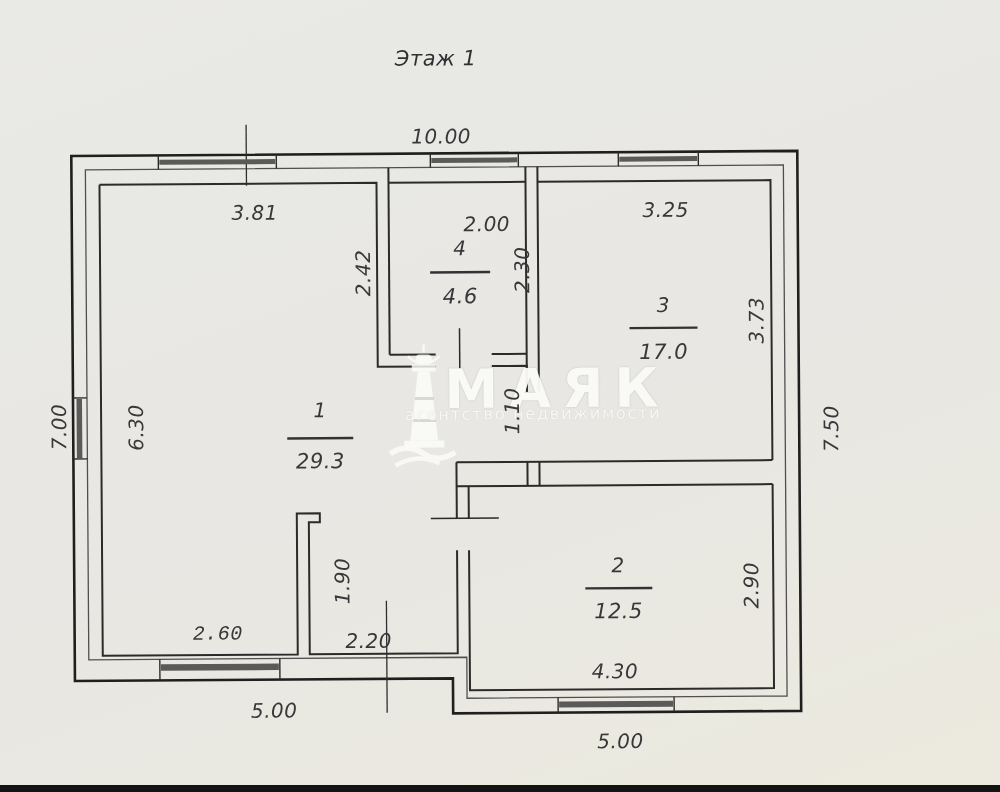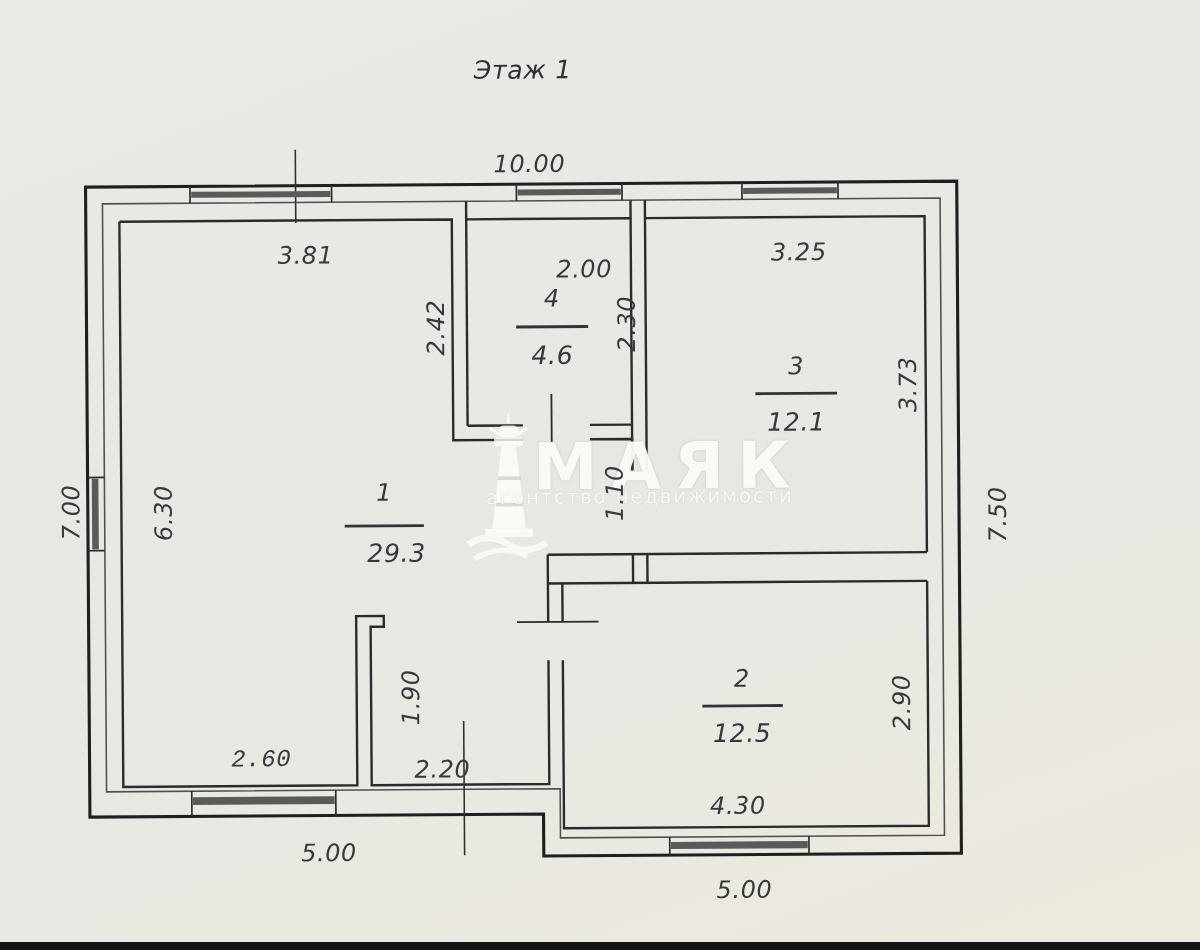--- a/index.html
+++ b/index.html
@@ -140,23 +140,23 @@
     <div class="lbl rot" style="left:512px;top:411px;">1.10</div>
     <div class="lbl rot" style="left:341px;top:580px;">1.90</div>
     <div class="lbl rot" style="left:750px;top:587px;">2.90</div>
     <div class="lbl" style="left:216px;top:632px;font-family:Liberation Mono, monospace;">2.60</div>
     <div class="lbl" style="left:367px;top:640px;">2.20</div>
     <div class="lbl" style="left:272px;top:709px;">5.00</div>
     <div class="lbl" style="left:613px;top:672px;">4.30</div>
     <div class="lbl" style="left:618px;top:742px;">5.00</div>
 
     <div class="lbl" style="left:320px;top:409px;">1</div>
-    <div class="lbl area-num" style="left:320px;top:460px;margin-left:10px;">29.3</div>
+    <div class="lbl area-num" style="left:320px;top:460px;">29.3</div>
     <div class="lbl" style="left:461px;top:248px;">4</div>
     <div class="lbl area-num" style="left:461px;top:296px;">4.6</div>
     <div class="lbl" style="left:664px;top:306px;">3</div>
-    <div class="lbl area-num" style="left:664px;top:353px;">12.1</div>
+    <div class="lbl area-num" style="left:664px;top:353px;">17.0</div>
     <div class="lbl" style="left:617px;top:566px;">2</div>
     <div class="lbl area-num" style="left:617px;top:612px;">12.5</div>
   </div>
 
   <div id="bottom-strip"></div>
 </div>
 
 </body></html>

